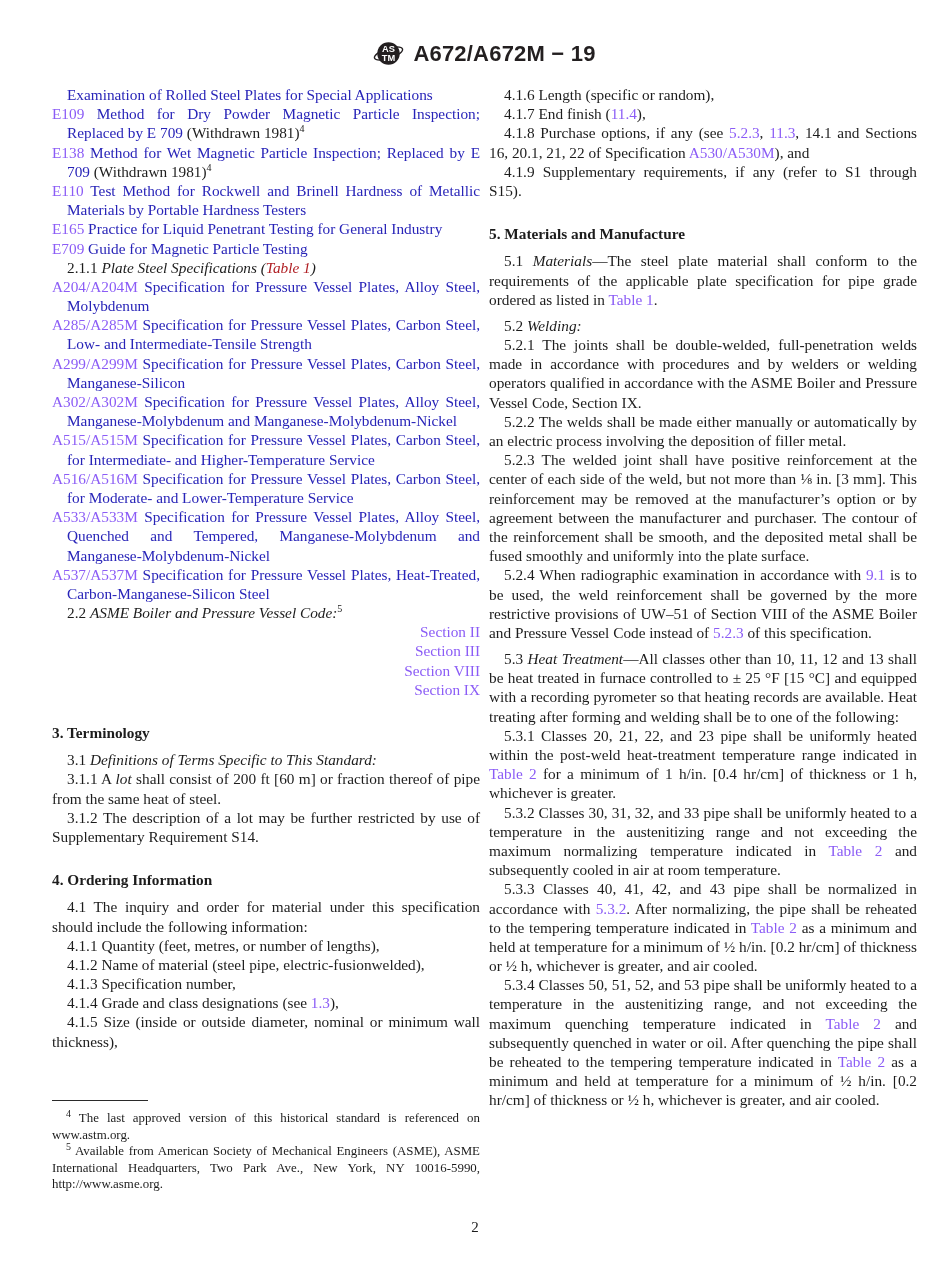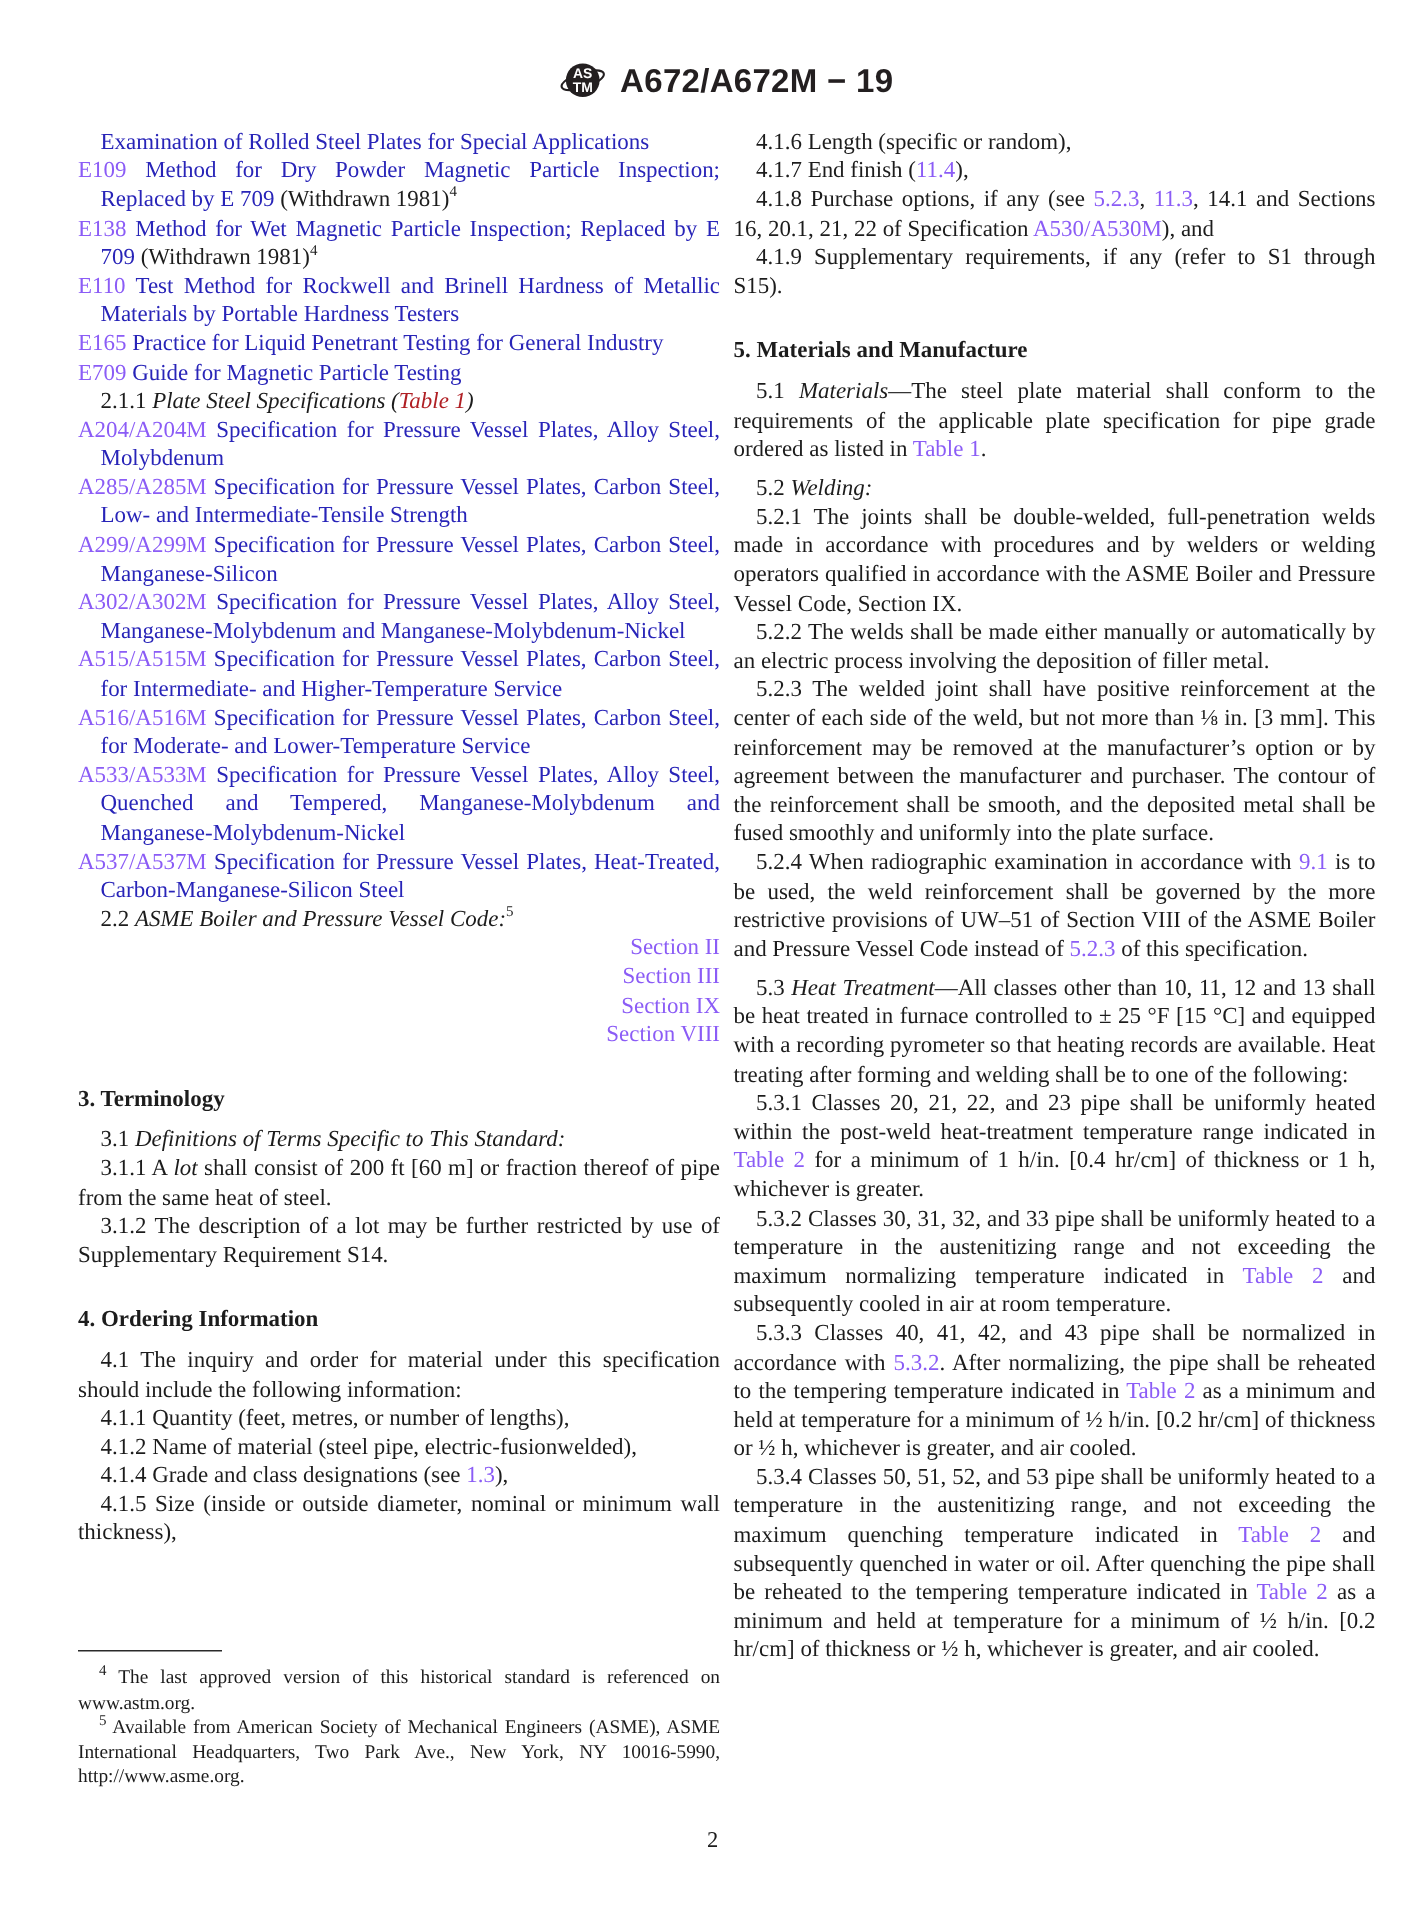--- a/index.html
+++ b/index.html
@@ -62,32 +62,33 @@
       <div class="hang"><span class="s-r">A299/A299M</span><span class="s-b"> Specification for Pressure Vessel Plates, Carbon Steel, Manganese-Silicon</span></div>
       <div class="hang"><span class="s-r">A302/A302M</span><span class="s-b"> Specification for Pressure Vessel Plates, Alloy Steel, Manganese-Molybdenum and Manganese-Molybdenum-Nickel</span></div>
       <div class="hang"><span class="s-r">A515/A515M</span><span class="s-b"> Specification for Pressure Vessel Plates, Carbon Steel, for Intermediate- and Higher-Temperature Service</span></div>
       <div class="hang"><span class="s-r">A516/A516M</span><span class="s-b"> Specification for Pressure Vessel Plates, Carbon Steel, for Moderate- and Lower-Temperature Service</span></div>
       <div class="hang"><span class="s-r">A533/A533M</span><span class="s-b"> Specification for Pressure Vessel Plates, Alloy Steel, Quenched and Tempered, Manganese-Molybdenum and Manganese-Molybdenum-Nickel</span></div>
       <div class="hang"><span class="s-r">A537/A537M</span><span class="s-b"> Specification for Pressure Vessel Plates, Heat-Treated, Carbon-Manganese-Silicon Steel</span></div>
 
       <div class="p"><span>2.2 </span><span class="s-i">ASME Boiler and Pressure Vessel Code:</span><sup>5</sup></div>
       <div class="line s-r">Section II</div>
       <div class="line s-r">Section III</div>
+      <div class="line s-r">Section VIII</div>
       <div class="line s-r">Section IX</div>
-      <div class="line s-r">Section VIII</div>
 
       <div class="h2">3.  Terminology</div>
       <div class="p"><span>3.1 </span><span class="s-i">Definitions of Terms Specific to This Standard:</span></div>
       <div class="p"><span>3.1.1 A </span><span class="s-i">lot</span><span> shall consist of 200 ft [60 m] or fraction thereof of pipe from the same heat of steel.</span></div>
       <div class="p"><span>3.1.2 The description of a lot may be further restricted by use of Supplementary Requirement S14.</span></div>
 
       <div class="h2">4.  Ordering Information</div>
       <div class="p"><span>4.1 The inquiry and order for material under this specification should include the following information:</span></div>
       <div class="p"><span>4.1.1 Quantity (feet, metres, or number of lengths),</span></div>
       <div class="p"><span>4.1.2 Name of material (steel pipe, electric-fusionwelded),</span></div>
+      <div class="p"><span>4.1.3 Specification number,</span></div>
       <div class="p"><span>4.1.4 Grade and class designations (see </span><span class="s-r">1.3</span><span>),</span></div>
       <div class="p"><span>4.1.5 Size (inside or outside diameter, nominal or minimum wall thickness),</span></div>
 
       <div class="fns">
         <div class="fnrule"></div>
         <div class="fn"><sup>4</sup><span> The last approved version of this historical standard is referenced on www.astm.org.</span></div>
         <div class="fn"><sup>5</sup><span> Available from American Society of Mechanical Engineers (ASME), ASME International Headquarters, Two Park Ave., New York, NY 10016-5990, http://www.asme.org.</span></div>
       </div>
     </div>
 

